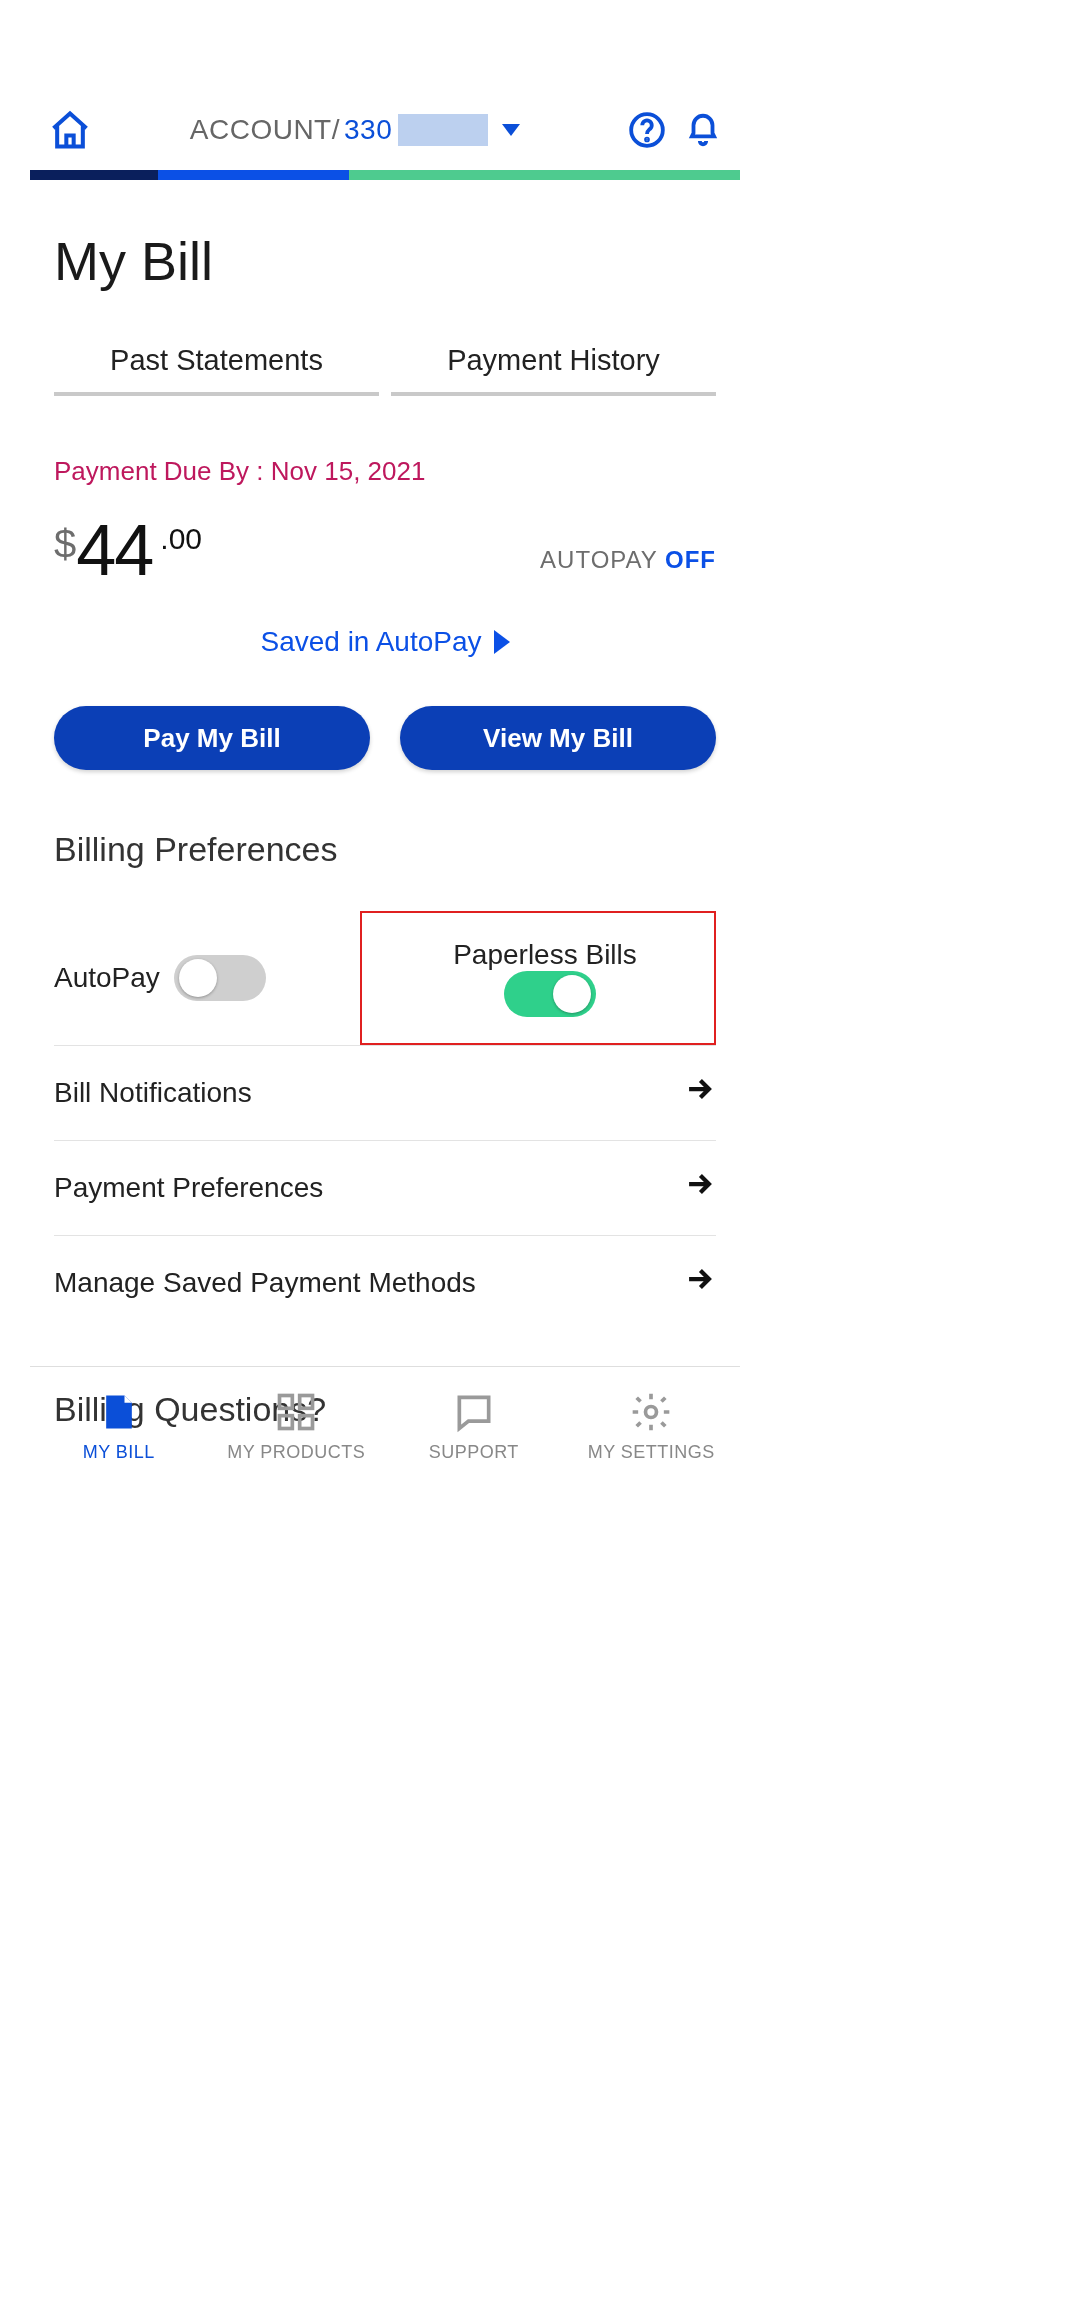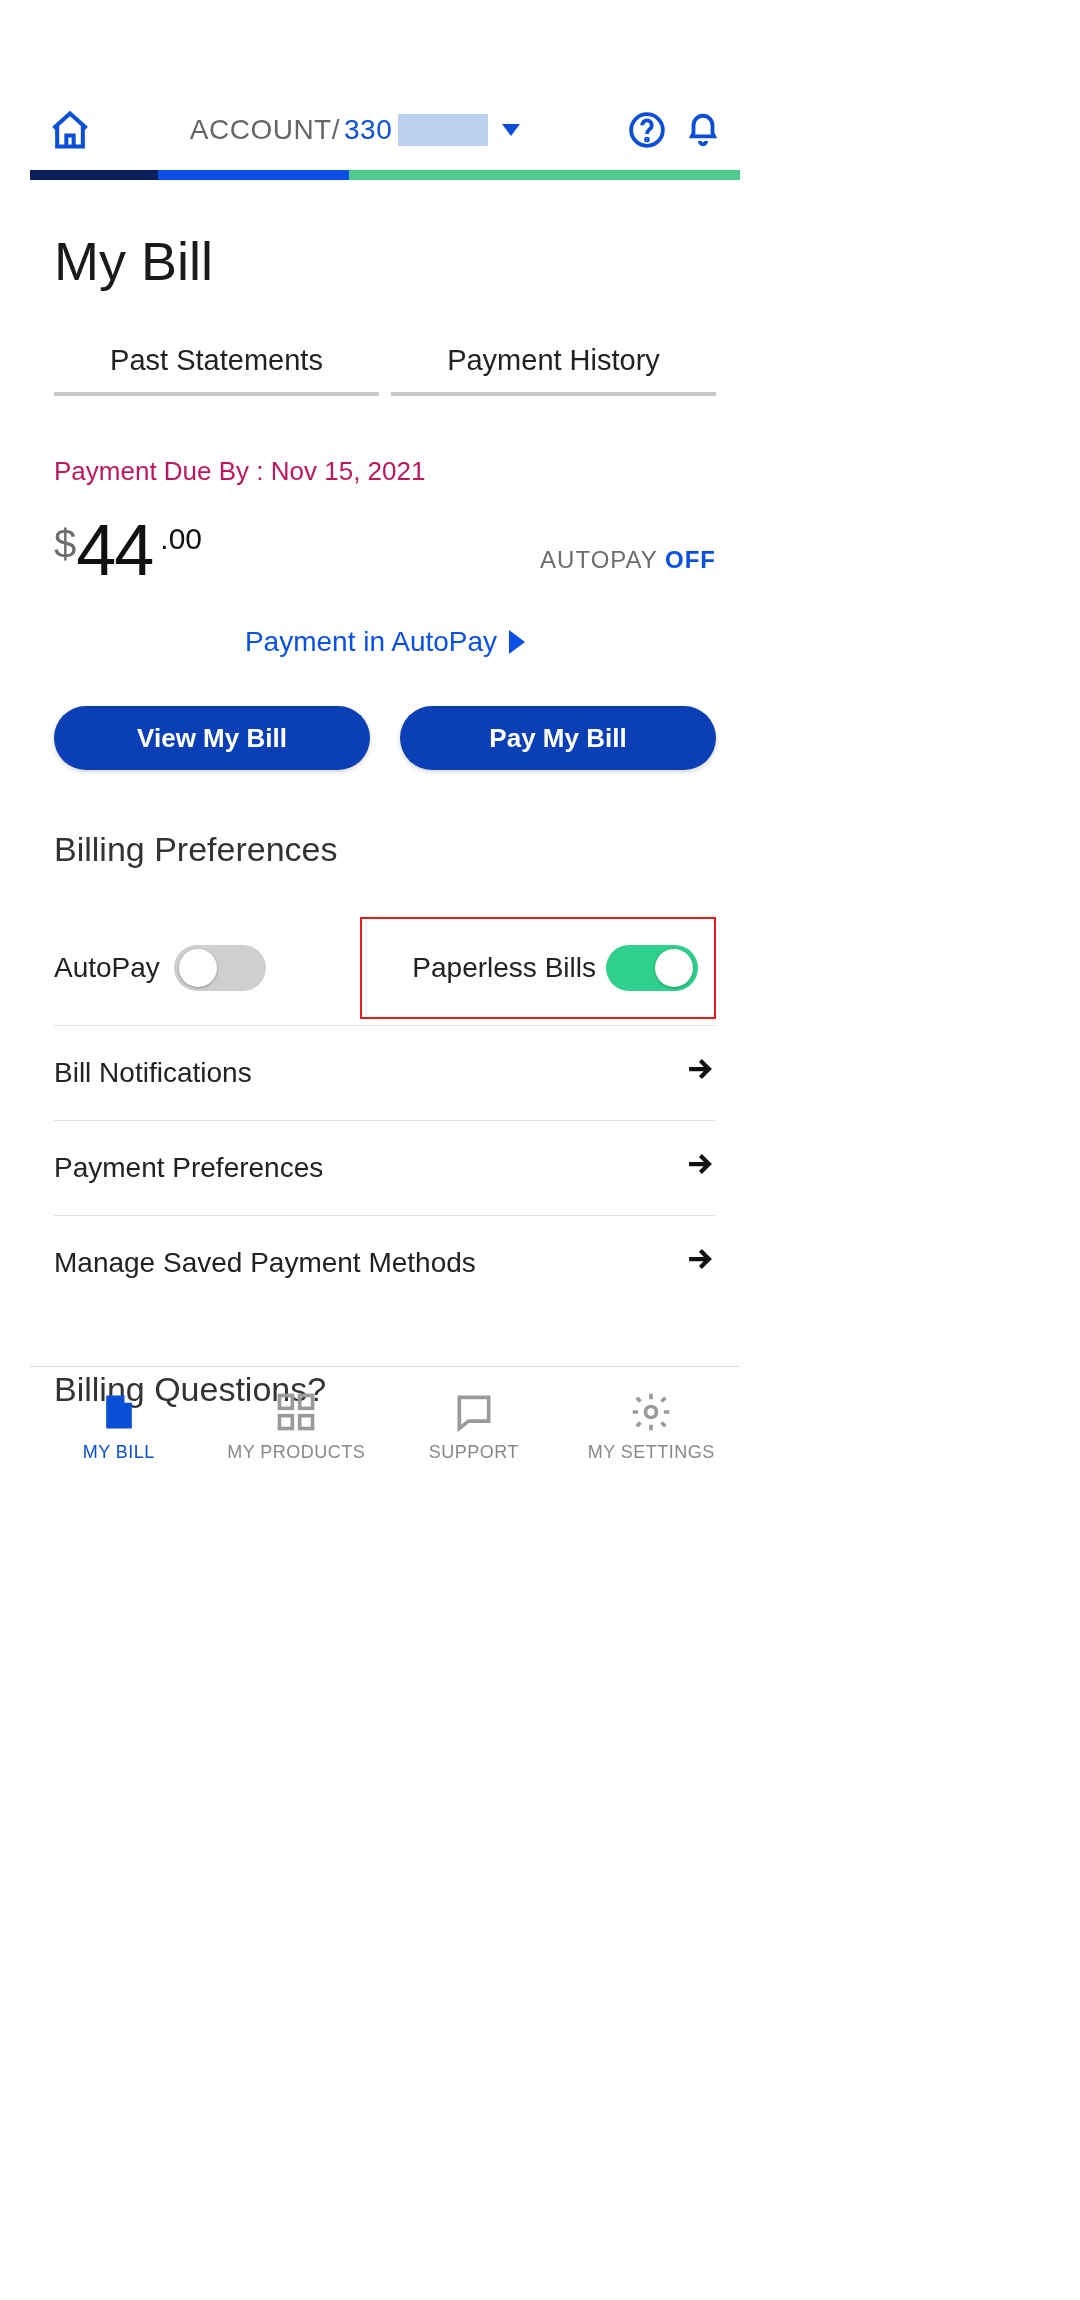--- a/index.html
+++ b/index.html
@@ -49,21 +49,21 @@
 
   .prefs { margin-bottom:60px; }
   .pref-row { display:flex; align-items:center; padding:26px 0; border-bottom:1px solid #e3e3e3; }
   .pref-label { font-size:28px; color:#222; }
   .toggle { margin-left:14px; width:92px; height:46px; border-radius:30px; position:relative; cursor:pointer; }
   .toggle.off { background:#cfcfcf; }
   .toggle.on { background:#2fd08b; }
   .knob { position:absolute; top:4px; width:38px; height:38px; background:#fff; border-radius:50%; box-shadow:0 1px 3px rgba(0,0,0,0.3); }
   .toggle.off .knob { left:5px; }
   .toggle.on .knob { right:5px; }
-  .highlight { border:2px solid #e02020; }
+  .highlight { border:2px solid #e02020;flex-direction:column; }
   .paperless-box { flex:1; display:flex; align-items:center; justify-content:flex-end; padding:26px 16px 26px 30px; }
   .pref-row .arrow { margin-left:auto; font-size:34px; font-weight:700; }
   .arrow svg { width:34px; height:34px; stroke:#111; stroke-width:3; fill:none; }
 
   .btm { position:absolute; left:0; width:710px; top:1276px; height:120px; border-top:1px solid #dedede; display:flex; }
   .btm .item { flex:1; display:flex; flex-direction:column; align-items:center; justify-content:center; gap:8px; cursor:pointer; }
   .btm .ic { width:44px; height:44px; }
   .btm .ic svg { width:100%; height:100%; }
   .btm .lbl { font-size:18px; letter-spacing:0.5px; color:#888; }
   .btm .item.active .lbl { color:#0b4fd8; }
@@ -128,27 +128,27 @@
           <span class="dol">44</span>
           <span class="cents">.00</span>
         </div>
         <div class="autop">
           <span>AUTOPAY</span>
           <b>OFF</b>
         </div>
       </div>
 
       <div class="enroll">
-        <span>Payment in AutoPay</span>
+        <span>Saved in AutoPay</span>
         <span class="play"></span>
       </div>
 
       <div class="btns">
+        <button class="btn">Pay My Bill</button>
         <button class="btn">View My Bill</button>
-        <button class="btn">Pay My Bill</button>
       </div>
 
       <div class="sect">Billing Preferences</div>
 
       <div class="prefs">
         <div style="display:flex; align-items:center; border-bottom:1px solid #e3e3e3;">
           <div style="flex:1; display:flex; align-items:center; padding:34px 0;">
             <span class="pref-label">AutoPay</span>
             <div class="toggle off">
                 <div class="knob"></div>

